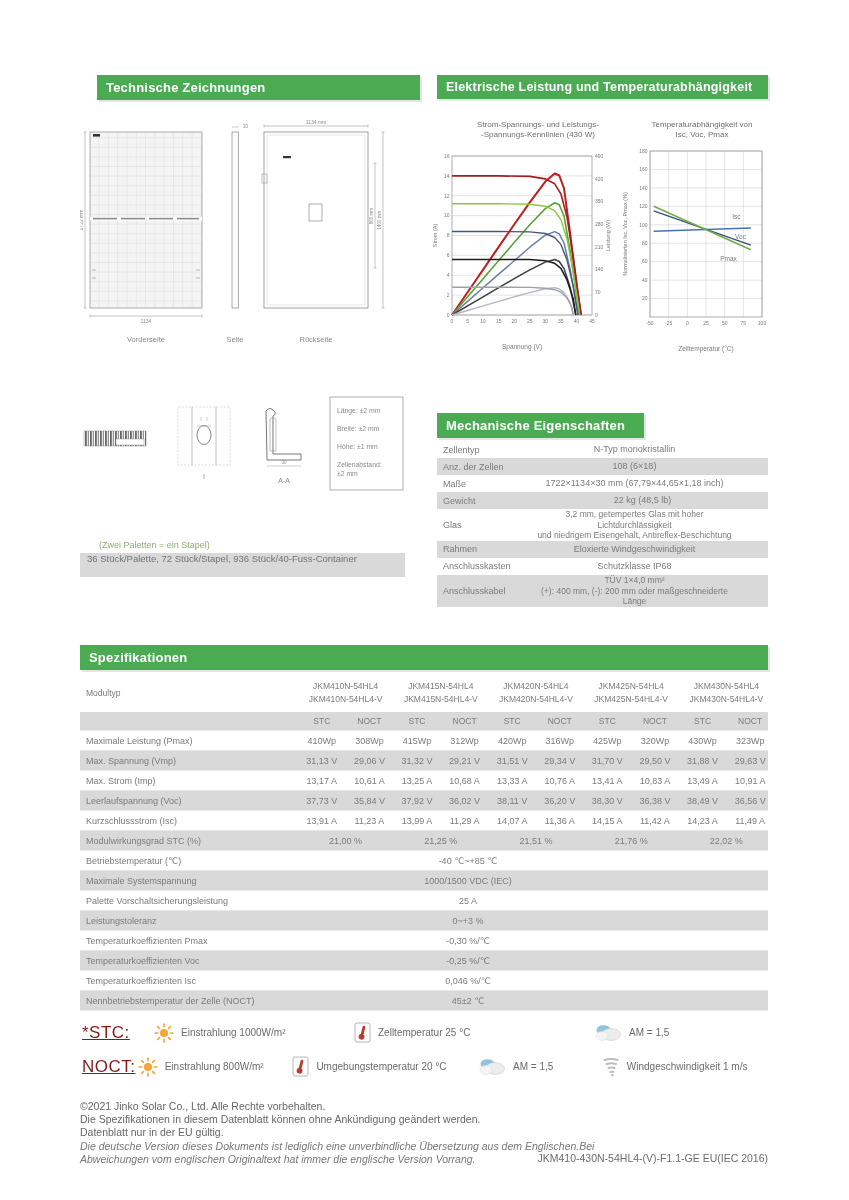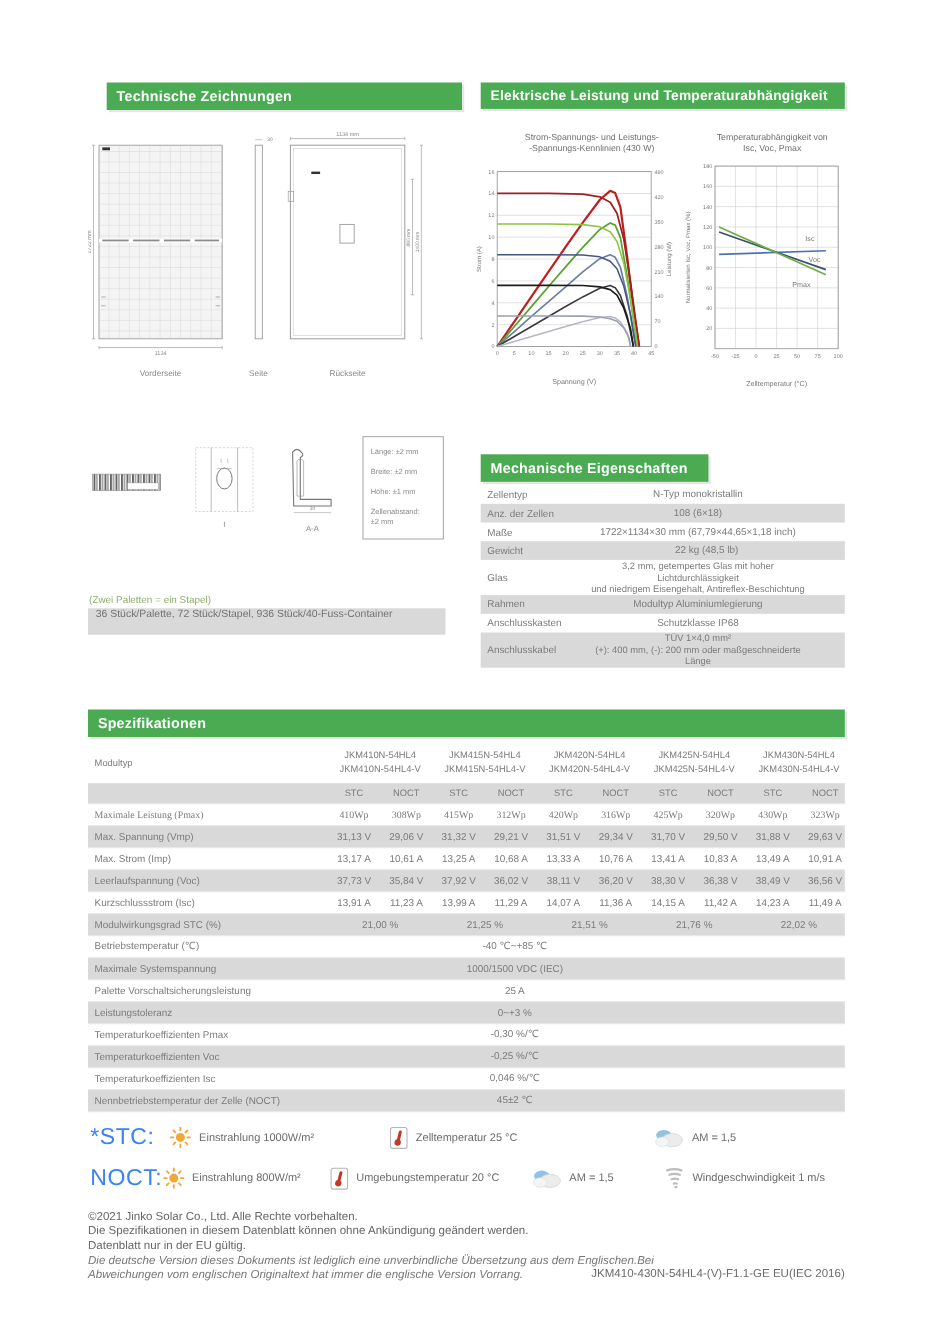--- a/index.html
+++ b/index.html
@@ -1,38 +1,38 @@
 <!DOCTYPE html>
 <html><head>
 <meta charset="utf-8">
 <style>
   html,body{margin:0;padding:0;background:#fff;}
   #page{position:relative;width:849px;height:1200px;background:#fff;overflow:hidden;
         font-family:"Liberation Sans","DejaVu Sans",sans-serif;color:#7b7b7b;}
   .abs{position:absolute;}
   .hdr{background:#4aab52;color:#fff;font-weight:bold;font-size:13px;
        padding:5px 0 5px 9px;box-shadow:2px 2px 0 rgba(0,0,0,0.10);letter-spacing:.2px;}
-  .small-note{font-size:9px;color:#8fae6d;}
+  .small-note{font-size:9px;color:#8fae6d;margin-left:18px;}
   .grayrow{background:#d9d9d9;}
   
   .mrow{display:flex;align-items:center;font-size:9px;color:#7b7b7b;}
   .mrow .mlabel{width:92px;padding-left:6px;flex:none;}
   .mrow .mvalue{flex:1;text-align:center;padding-right:34px;line-height:1.25;}
   
   .srow{display:flex;align-items:center;font-size:9px;color:#7b7b7b;border-bottom:1px solid #e9e9e9;}
   .srow .slabel{width:212px;padding-left:6px;flex:none;}
   .scell{width:47.6px;text-align:center;flex:none;}
   .scell.pair{width:95.2px;}
   .scell.full{flex:1;text-align:center;padding-right:130px;}
   .smodhead{display:flex;font-size:8.5px;color:#7b7b7b;align-items:center;}
   .smodhead .slabel{width:212px;padding-left:6px;flex:none;}
   .smod{width:95.2px;text-align:center;line-height:1.5;flex:none;}
   
   .leg-row{display:flex;align-items:center;}
-  .leg-label{font-size:21px;color:#3b82f6;letter-spacing:.5px;}
+  .leg-label{font-size:17px;color:#7f1d1d;letter-spacing:.5px;text-decoration:underline;}
   .leg-item{display:flex;align-items:center;font-size:10px;color:#6b6b6b;}
   .leg-item .ic{margin-right:7px;display:inline-flex;}
   
   .foot{font-size:10.5px;line-height:1.26;color:#666;}
   .foot .it{font-style:italic;color:#777;}
   svg text{font-family:"Liberation Sans","DejaVu Sans",sans-serif;}
 </style>
 </head>
 <body>
 
@@ -268,21 +268,21 @@
       <div class="mrow" style="min-height: 31px;">
         <div class="mlabel">Glas</div>
         <div class="mvalue">
           <div style="font-size: 8.5px;">3,2 mm, getempertes Glas mit hoher Lichtdurchlässigkeit</div>
           <div style="font-size: 8.5px;">und niedrigem Eisengehalt, Antireflex-Beschichtung</div>
         </div>
       </div>
       <div class="mrow grayrow" style="min-height: 17px;">
         <div class="mlabel">Rahmen</div>
         <div class="mvalue">
-          <div>Modultyp Aluminiumlegierung</div>
+          <div>Eloxierte Windgeschwindigkeit</div>
         </div>
       </div>
       <div class="mrow" style="min-height: 17px;">
         <div class="mlabel">Anschlusskasten</div>
         <div class="mvalue">
           <div>Schutzklasse IP68</div>
         </div>
       </div>
       <div class="mrow grayrow" style="min-height: 31px;">
         <div class="mlabel">Anschlusskabel</div>
@@ -326,21 +326,21 @@
         <div class="scell">NOCT</div>
         <div class="scell">STC</div>
         <div class="scell">NOCT</div>
         <div class="scell">STC</div>
         <div class="scell">NOCT</div>
         <div class="scell">STC</div>
         <div class="scell">NOCT</div>
         <div class="scell">STC</div>
         <div class="scell">NOCT</div>
       </div>
-      <div class="srow" style="height: 19px; font-family: Liberation Serif, serif;">
+      <div class="srow" style="height: 19px;">
         <div class="slabel">Maximale Leistung (Pmax)</div>
         <div class="scell">410Wp</div>
         <div class="scell">308Wp</div>
         <div class="scell">415Wp</div>
         <div class="scell">312Wp</div>
         <div class="scell">420Wp</div>
         <div class="scell">316Wp</div>
         <div class="scell">425Wp</div>
         <div class="scell">320Wp</div>
         <div class="scell">430Wp</div>

